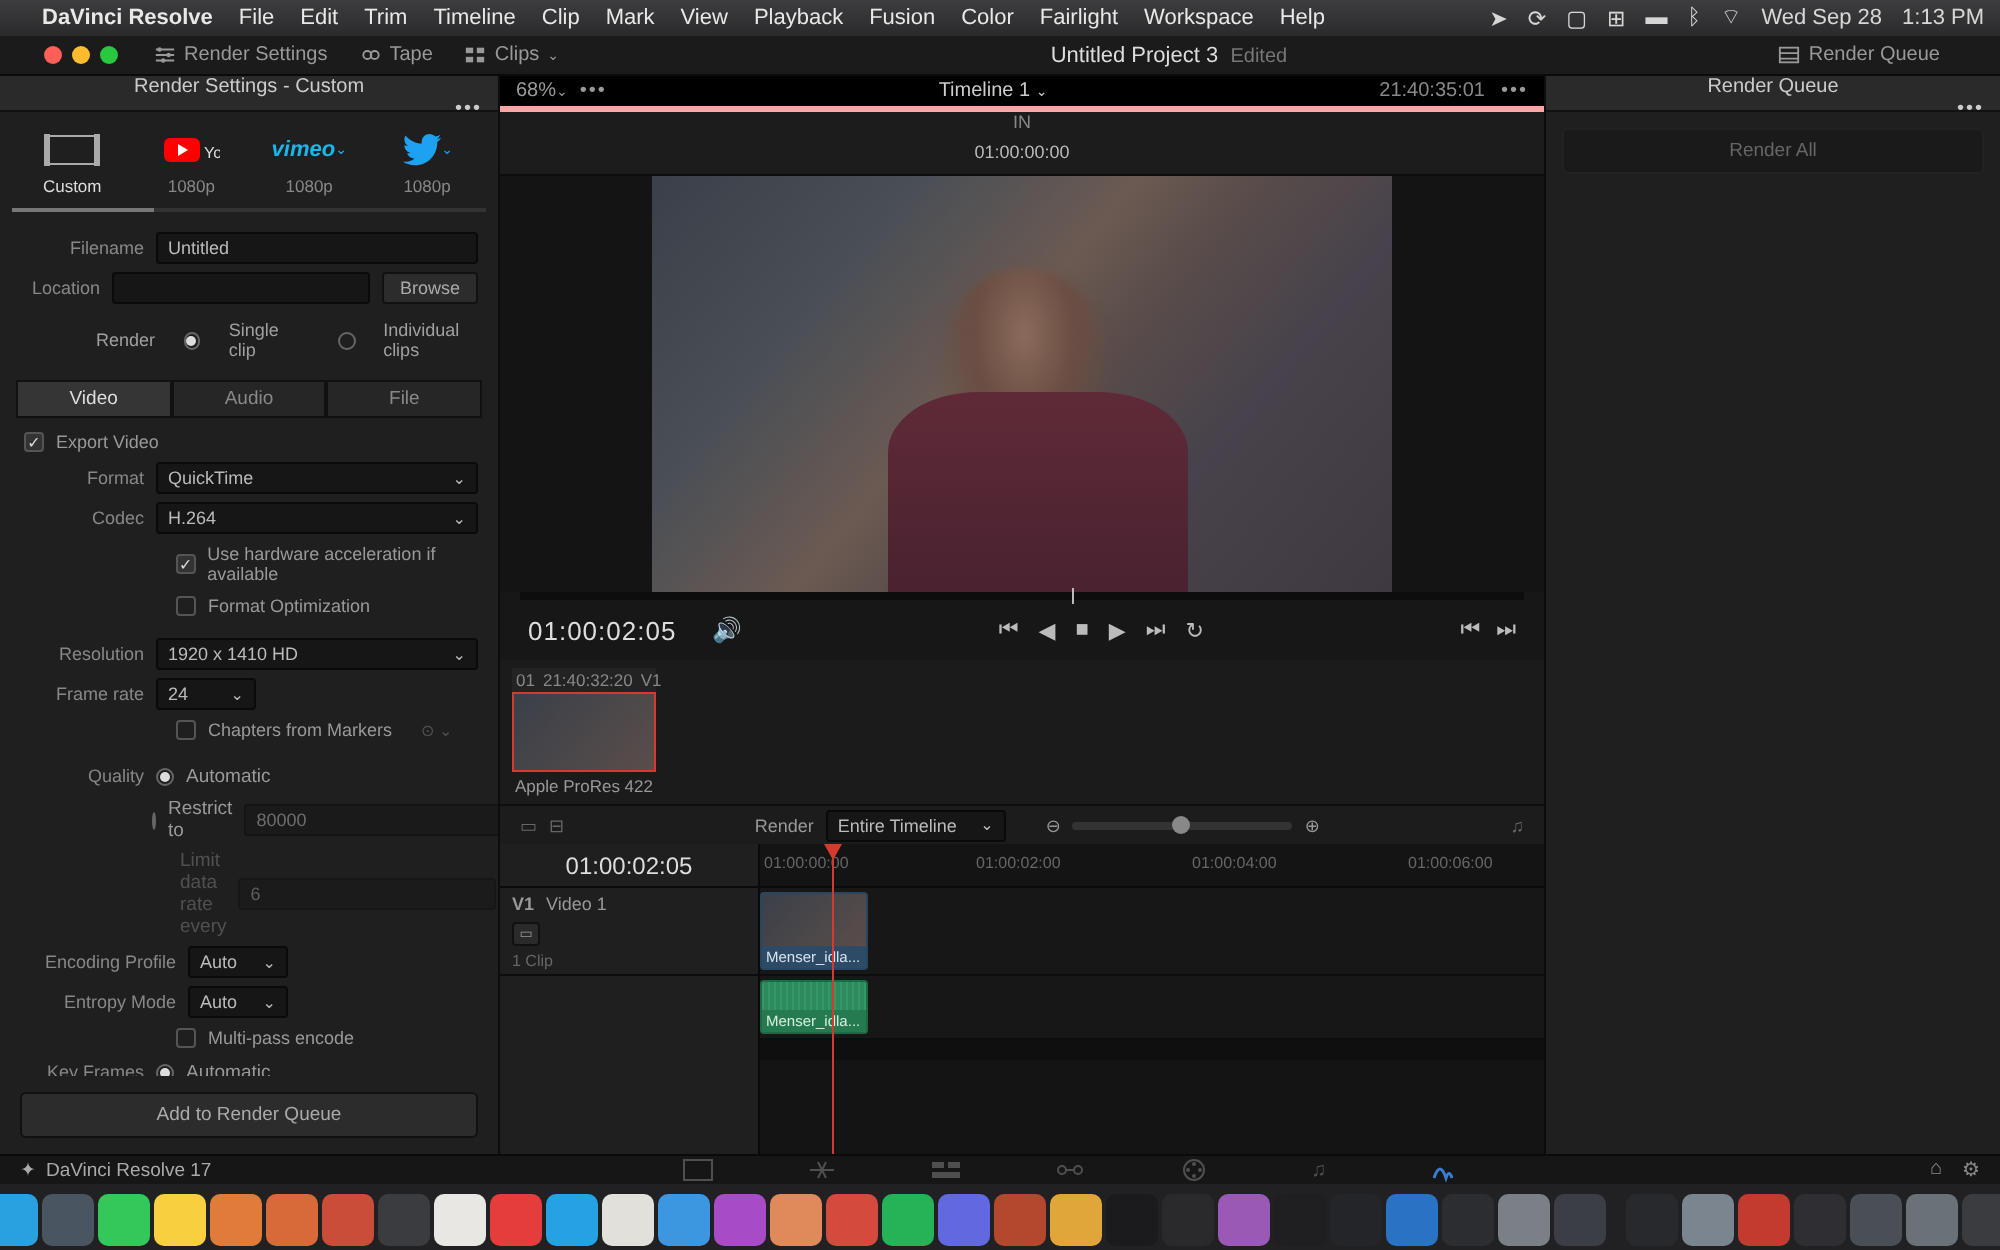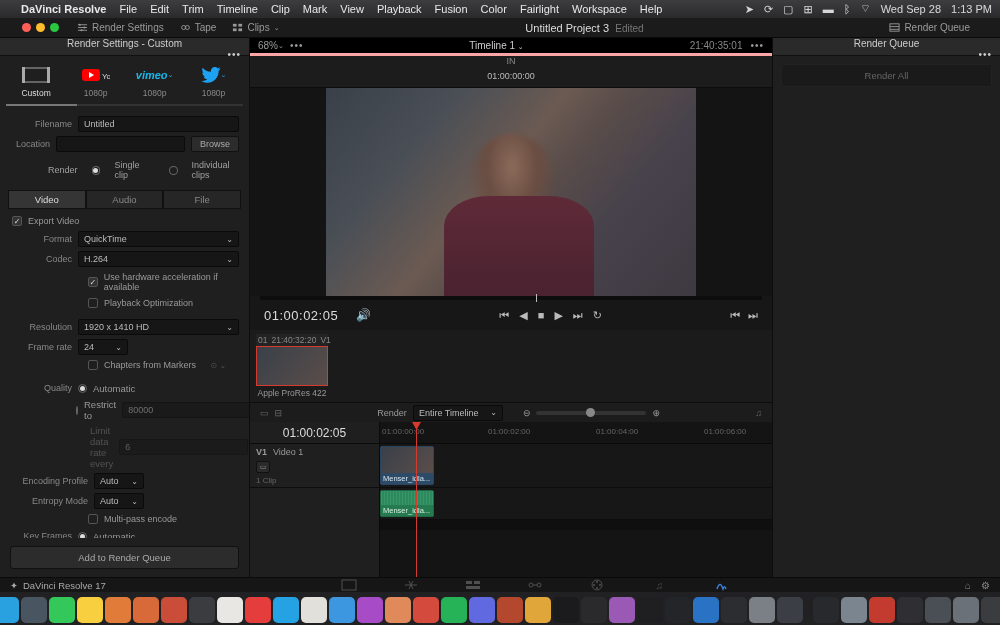--- a/index.html
+++ b/index.html
@@ -287,21 +287,21 @@
             <span>H.264</span>
             <span class="chev">⌄</span>
           </div>
       </div>
       <div class="cb-row">
           <span class="cb on"></span>
           <span>Use hardware acceleration if available</span>
         </div>
       <div class="cb-row">
           <span class="cb"></span>
-          <span>Playback Optimization</span>
+          <span>Format Optimization</span>
         </div>
 
       <div class="form-row" style="margin-top:6px">
         <span class="lbl">Resolution</span>
         <div class="sel">
             <span>1920 x 1410 HD</span>
             <span class="chev">⌄</span>
           </div>
       </div>
       <div class="form-row">

